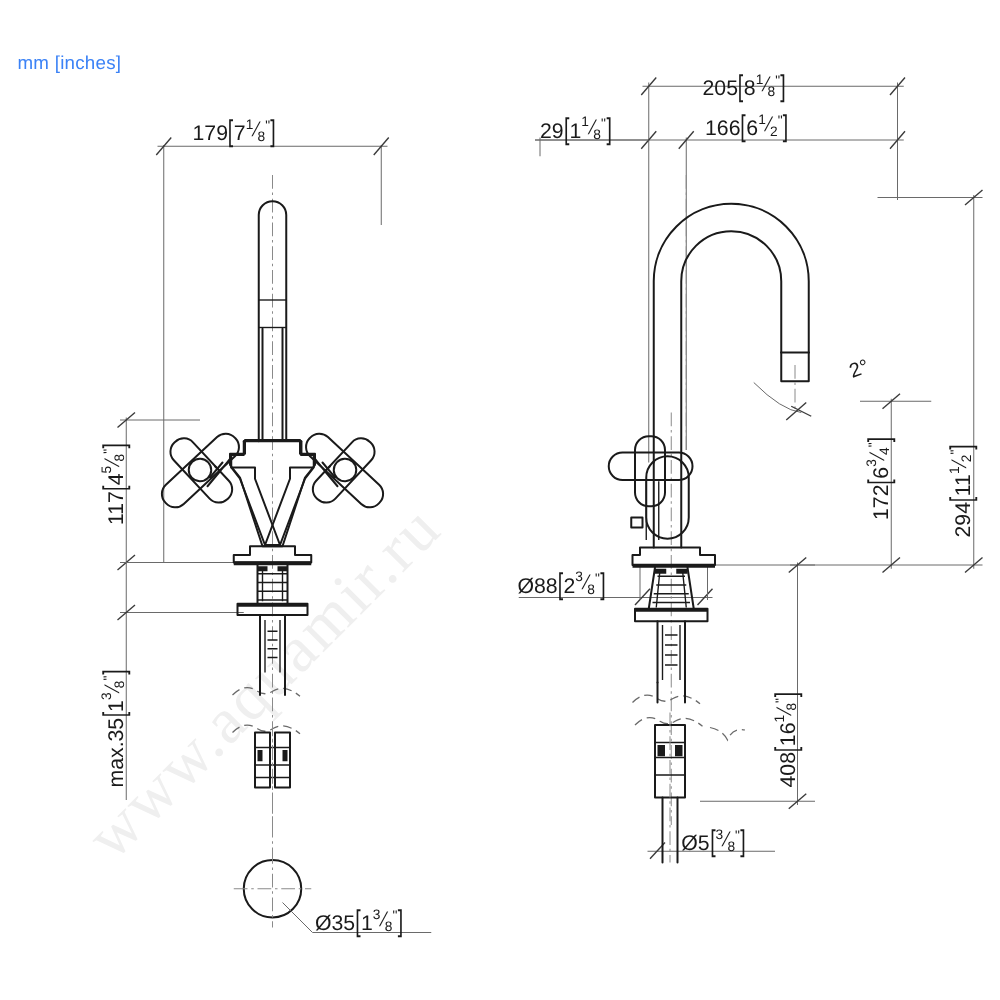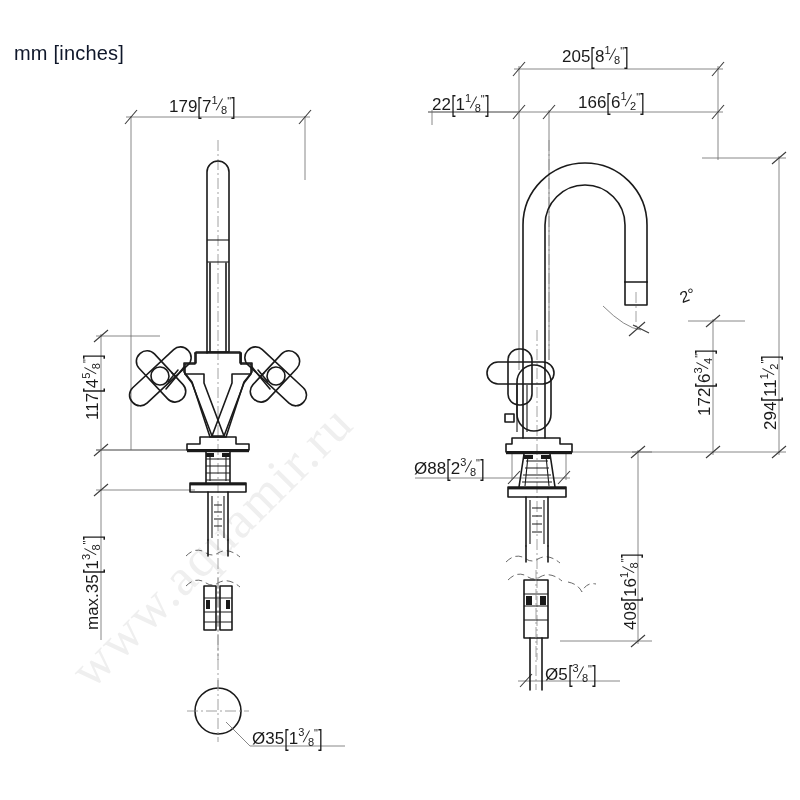--- a/index.html
+++ b/index.html
@@ -19,22 +19,22 @@
     position: absolute;
     left: 0;
     top: 0;
     width: 800px;
     height: 800px;
   }
   .unit-note {
     position: absolute;
     left: 14px;
     top: 42px;
-    font-size: 20px;
-    color: #0f172a;
+    font-size: 15px;
+    color: #3b82f6;
     letter-spacing: 0.2px;
     white-space: nowrap;
   }
   
   .dim {
     position: absolute;
     font-size: 17px;
     color: #1a1a1a;
     white-space: nowrap;
     line-height: 1;
@@ -333,21 +333,21 @@
         <path class="objT" d="M524 594 L548 594 M524 606 L548 606 M524 620 L548 620"></path>
         <rect class="fill" x="526" y="596" width="6" height="9"></rect>
         <rect class="fill" x="540" y="596" width="6" height="9"></rect>
         <line class="ctr" x1="536" y1="570" x2="536" y2="690"></line>
         <path class="obj" d="M530 638 L530 690 M542 638 L542 690"></path>
       </g>
 
     </g>
   </svg>
 
-  <div class="dim" style="left:169px; top:94px;">
+  <div class="dim" style="left:154px; top:94px;">
     <span class="val">179</span>
     <span class="brk">
         <span class="bl">[</span>
       <span>7</span>
       <span class="frac">
           <span class="n">1</span>
           <span class="s">/</span>
           <span class="d">8</span>
         </span>
       <span class="qt">"</span>
@@ -395,51 +395,51 @@
       <span class="frac">
           <span class="n">3</span>
           <span class="s">/</span>
           <span class="d">8</span>
         </span>
       <span class="qt">"</span>
       <span class="br">]</span>
       </span>
   </div>
 
-  <div class="dim" style="left:562px; top:44px;text-align:right;">
+  <div class="dim" style="left:562px; top:58px;text-align:right;">
     <span class="val">205</span>
     <span class="brk">
         <span class="bl">[</span>
       <span>8</span>
       <span class="frac">
           <span class="n">1</span>
           <span class="s">/</span>
           <span class="d">8</span>
         </span>
       <span class="qt">"</span>
       <span class="br">]</span>
       </span>
   </div>
 
   <div class="dim" style="left:432px; top:92px;">
-    <span class="val">22</span>
+    <span class="val">29</span>
     <span class="brk">
         <span class="bl">[</span>
       <span>1</span>
       <span class="frac">
           <span class="n">1</span>
           <span class="s">/</span>
           <span class="d">8</span>
         </span>
       <span class="qt">"</span>
       <span class="br">]</span>
       </span>
   </div>
 
-  <div class="dim" style="left:578px; top:90px;justify-content:flex-end;">
+  <div class="dim" style="left:564px; top:90px;justify-content:flex-end;">
     <span class="val">166</span>
     <span class="brk">
         <span class="bl">[</span>
       <span>6</span>
       <span class="frac">
           <span class="n">1</span>
           <span class="s">/</span>
           <span class="d">2</span>
         </span>
       <span class="qt">"</span>

